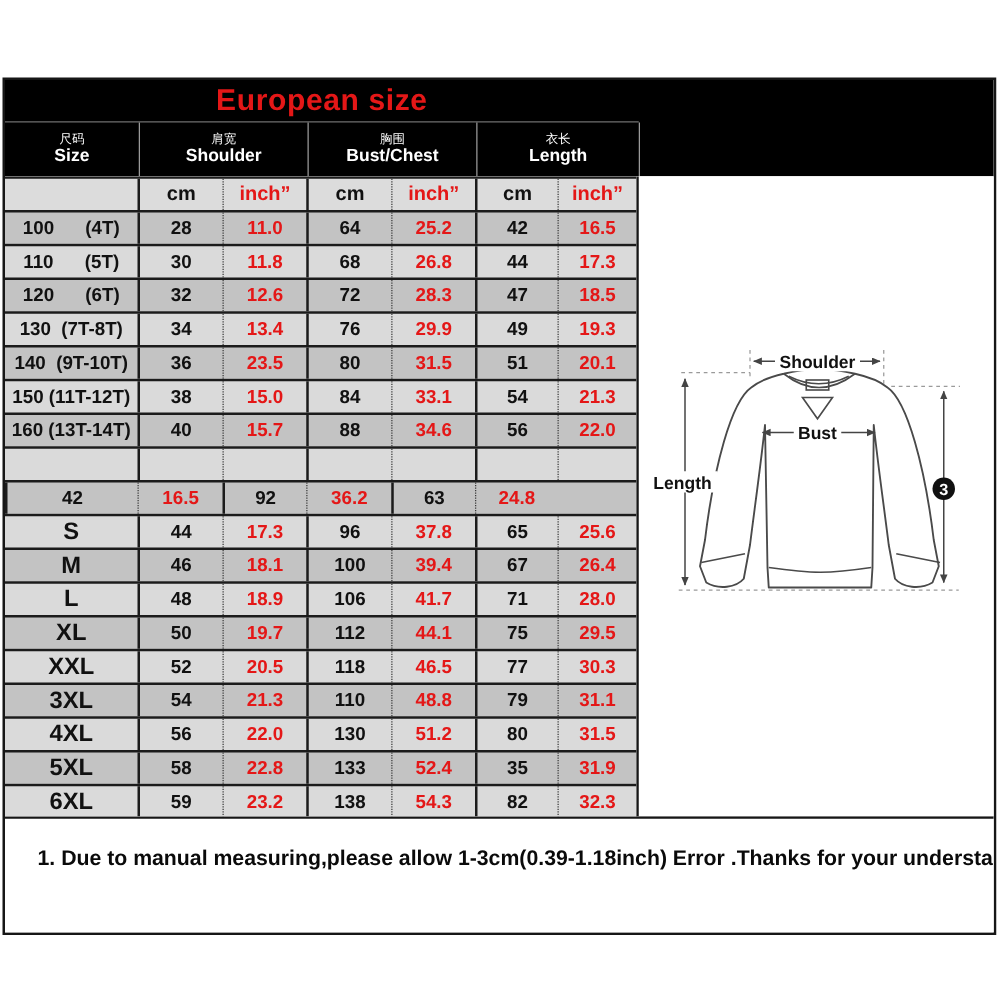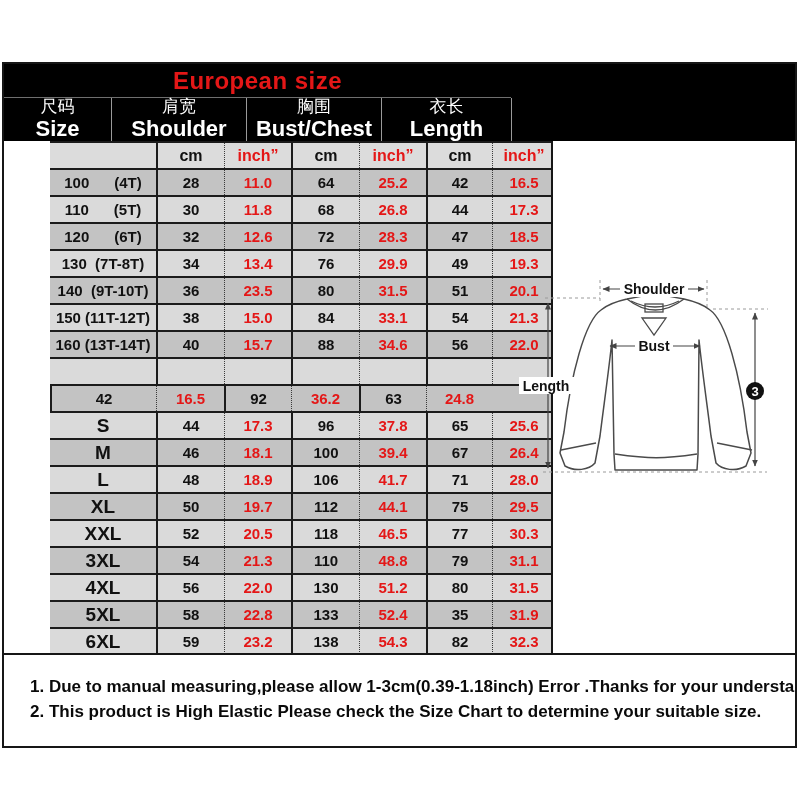--- a/index.html
+++ b/index.html
@@ -23,25 +23,25 @@
     color:var(--red,#e41717);font-size:24px;font-weight:bold;letter-spacing:.5px;
   }
   .col-header{
     height:43px;display:grid;grid-template-columns:107px 135px 135px 130px 1fr;
   }
   .col-header .group{
     display:flex;flex-direction:column;align-items:center;justify-content:center;
     color:#fff;border-left:1px solid #9a9a9a;line-height:1.1;
   }
   .col-header .group:first-child{border-left:none;}
-  .col-header .zh{font-size:17px;}
-  .col-header .en{font-size:22px;font-weight:bold;}
+  .col-header .zh{font-size:10px;}
+  .col-header .en{font-size:14px;font-weight:bold;}
   
   .body-area{flex:0 0 auto;height:512px;position:relative;background:#fff;overflow:hidden;}
-  .size-table{width:549px;border-right:2px solid #161616;box-sizing:border-box;padding-left:46px;}
+  .size-table{width:507px;border-right:2px solid #161616;box-sizing:border-box;}
   .trow{
     display:grid;grid-template-columns:106px 68px 67px 68px 67px 66px 63px;
     height:25px;border-top:2px solid #1b1b1b;
   }
   .trow:nth-child(odd){background:#c3c3c3;}
   .trow:nth-child(even){background:#dadada;}
   .trow.unit-row{background:#dcdcdc;}
   .tcell{
     display:flex;align-items:center;justify-content:center;
     font-weight:bold;font-size:15px;color:#111;overflow:hidden;
@@ -326,15 +326,14 @@
       <text x="139" y="107" text-anchor="middle" font-size="14" font-weight="bold" fill="#111">Bust</text>
       <rect x="4" y="133" width="55" height="17" fill="#fff"></rect>
       <text x="31" y="147" text-anchor="middle" font-size="14" font-weight="bold" fill="#111">Length</text>
       <circle cx="240" cy="147" r="9" fill="#111"></circle>
       <text x="240" y="152" text-anchor="middle" font-size="13" font-weight="bold" fill="#fff">3</text>
     </svg>
   </div>
 
   <div class="footer">
     <div class="note">1. Due to manual measuring,please allow 1-3cm(0.39-1.18inch) Error .Thanks for your understanding.</div>
-    <div class="note">2. This product is High Elastic Please check the Size Chart to determine your suitable size.</div>
   </div>
 </div>
 
 </body></html>

